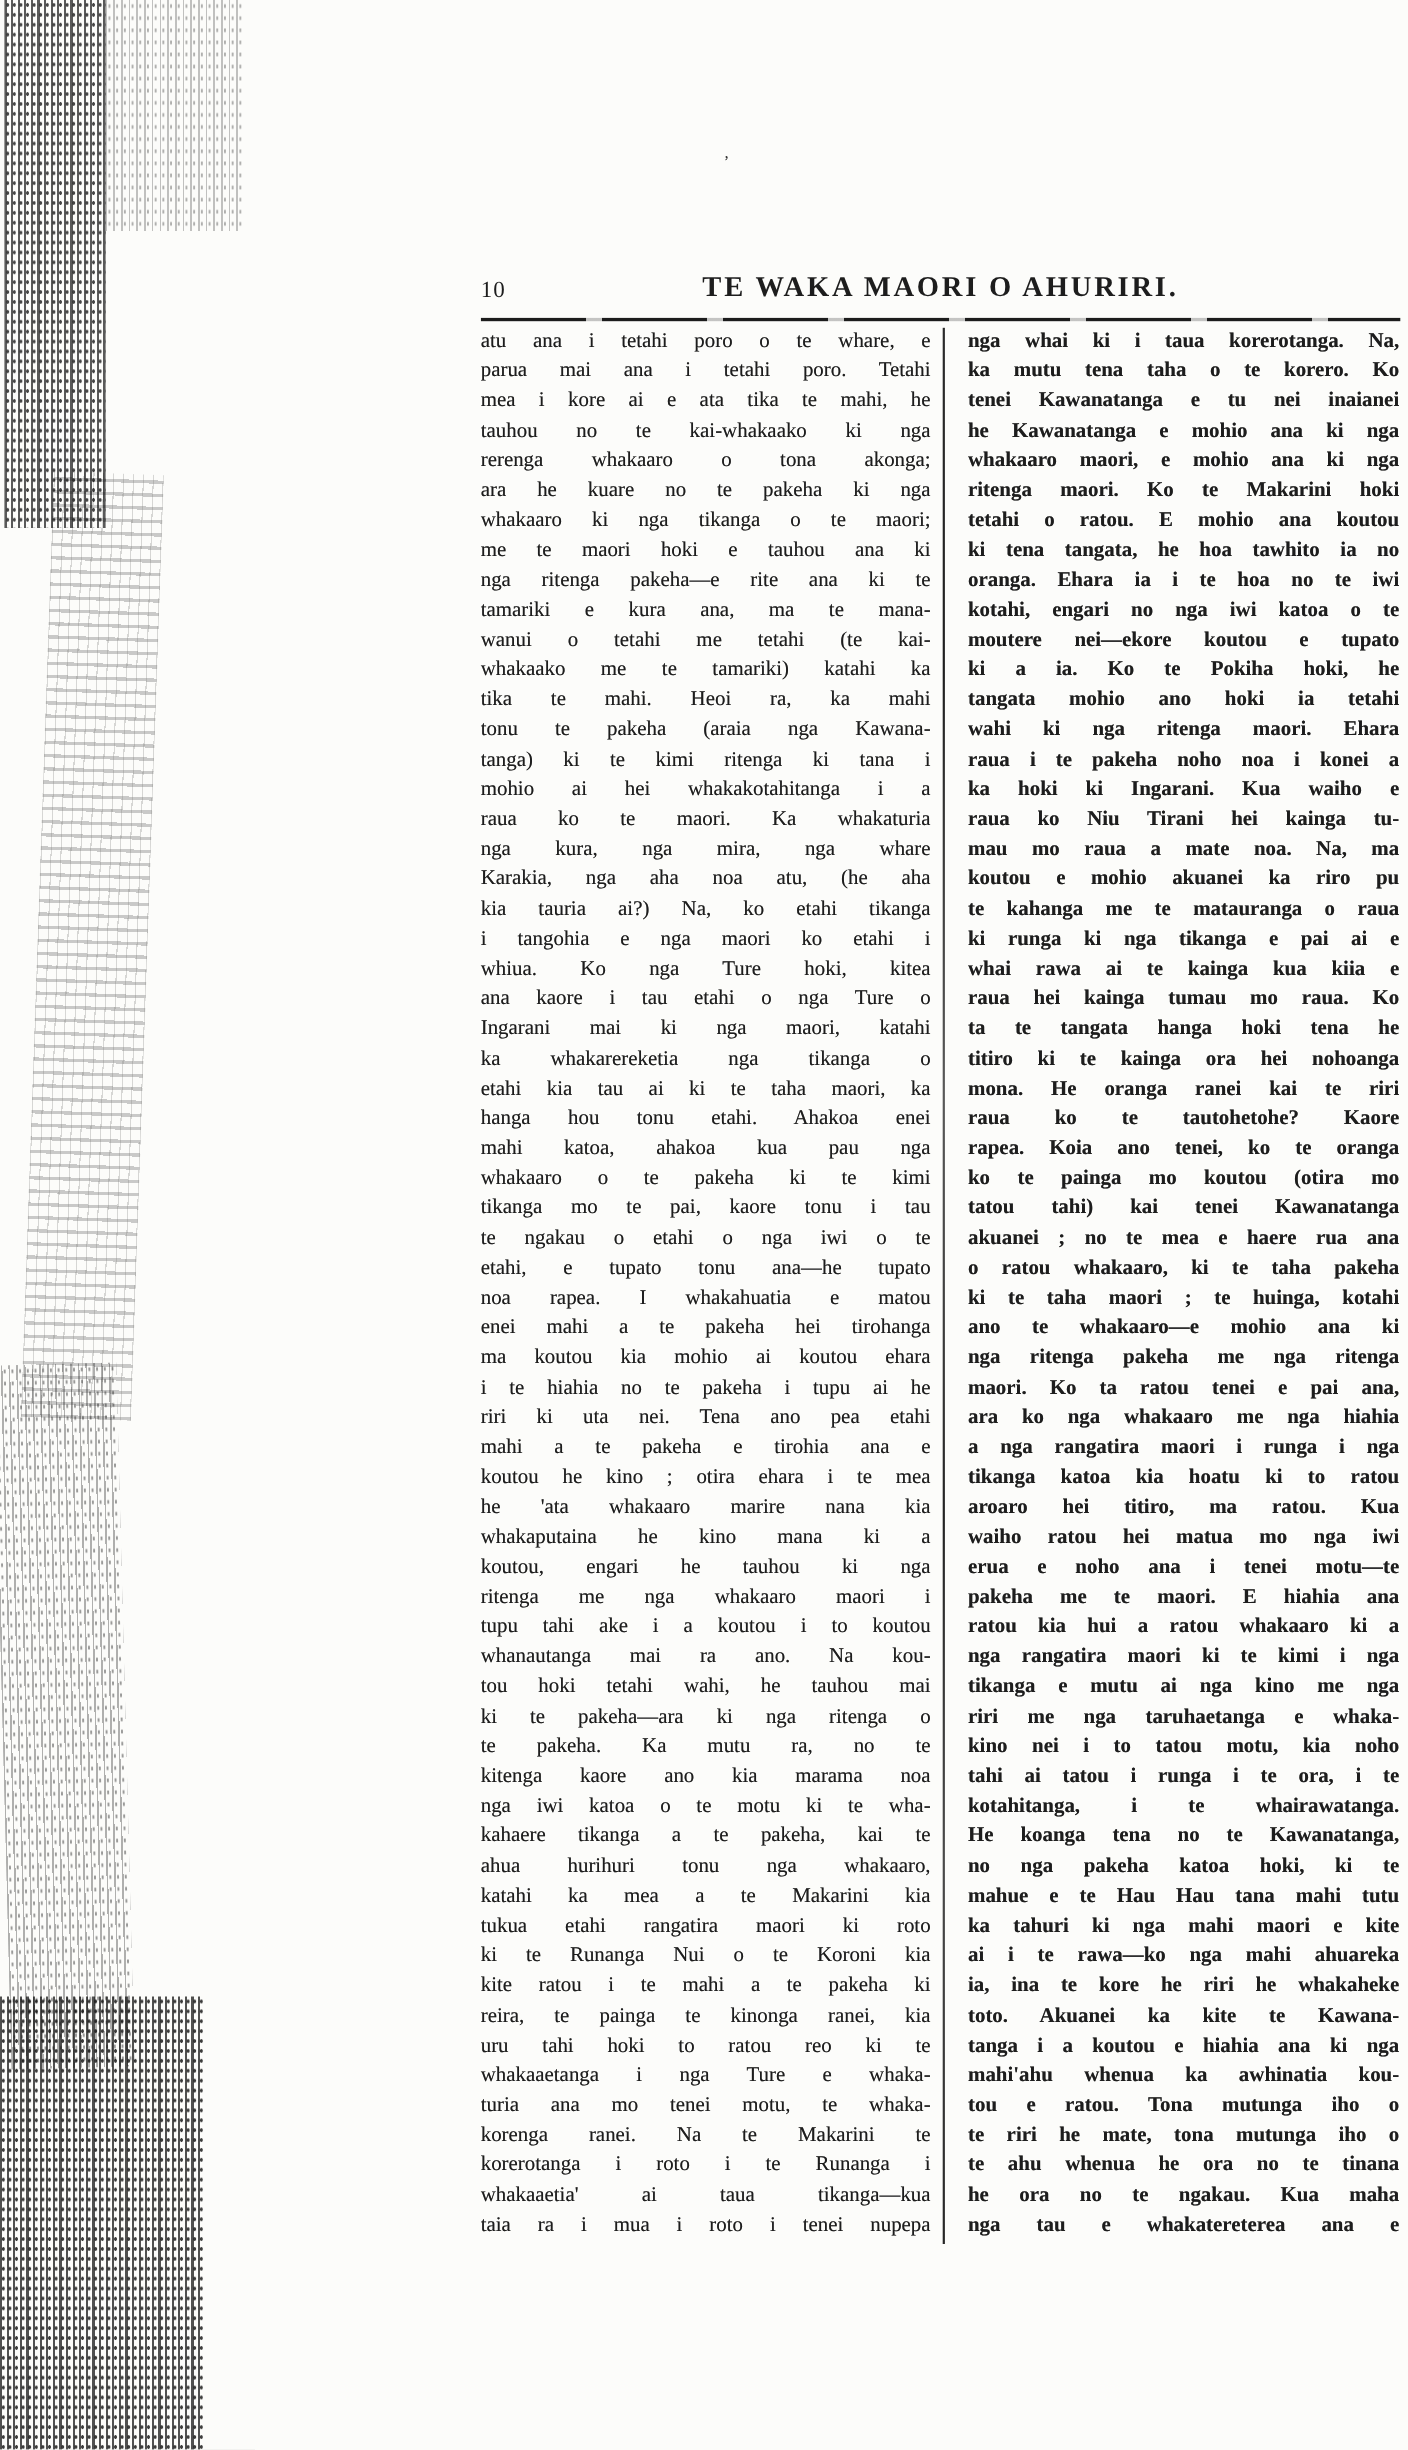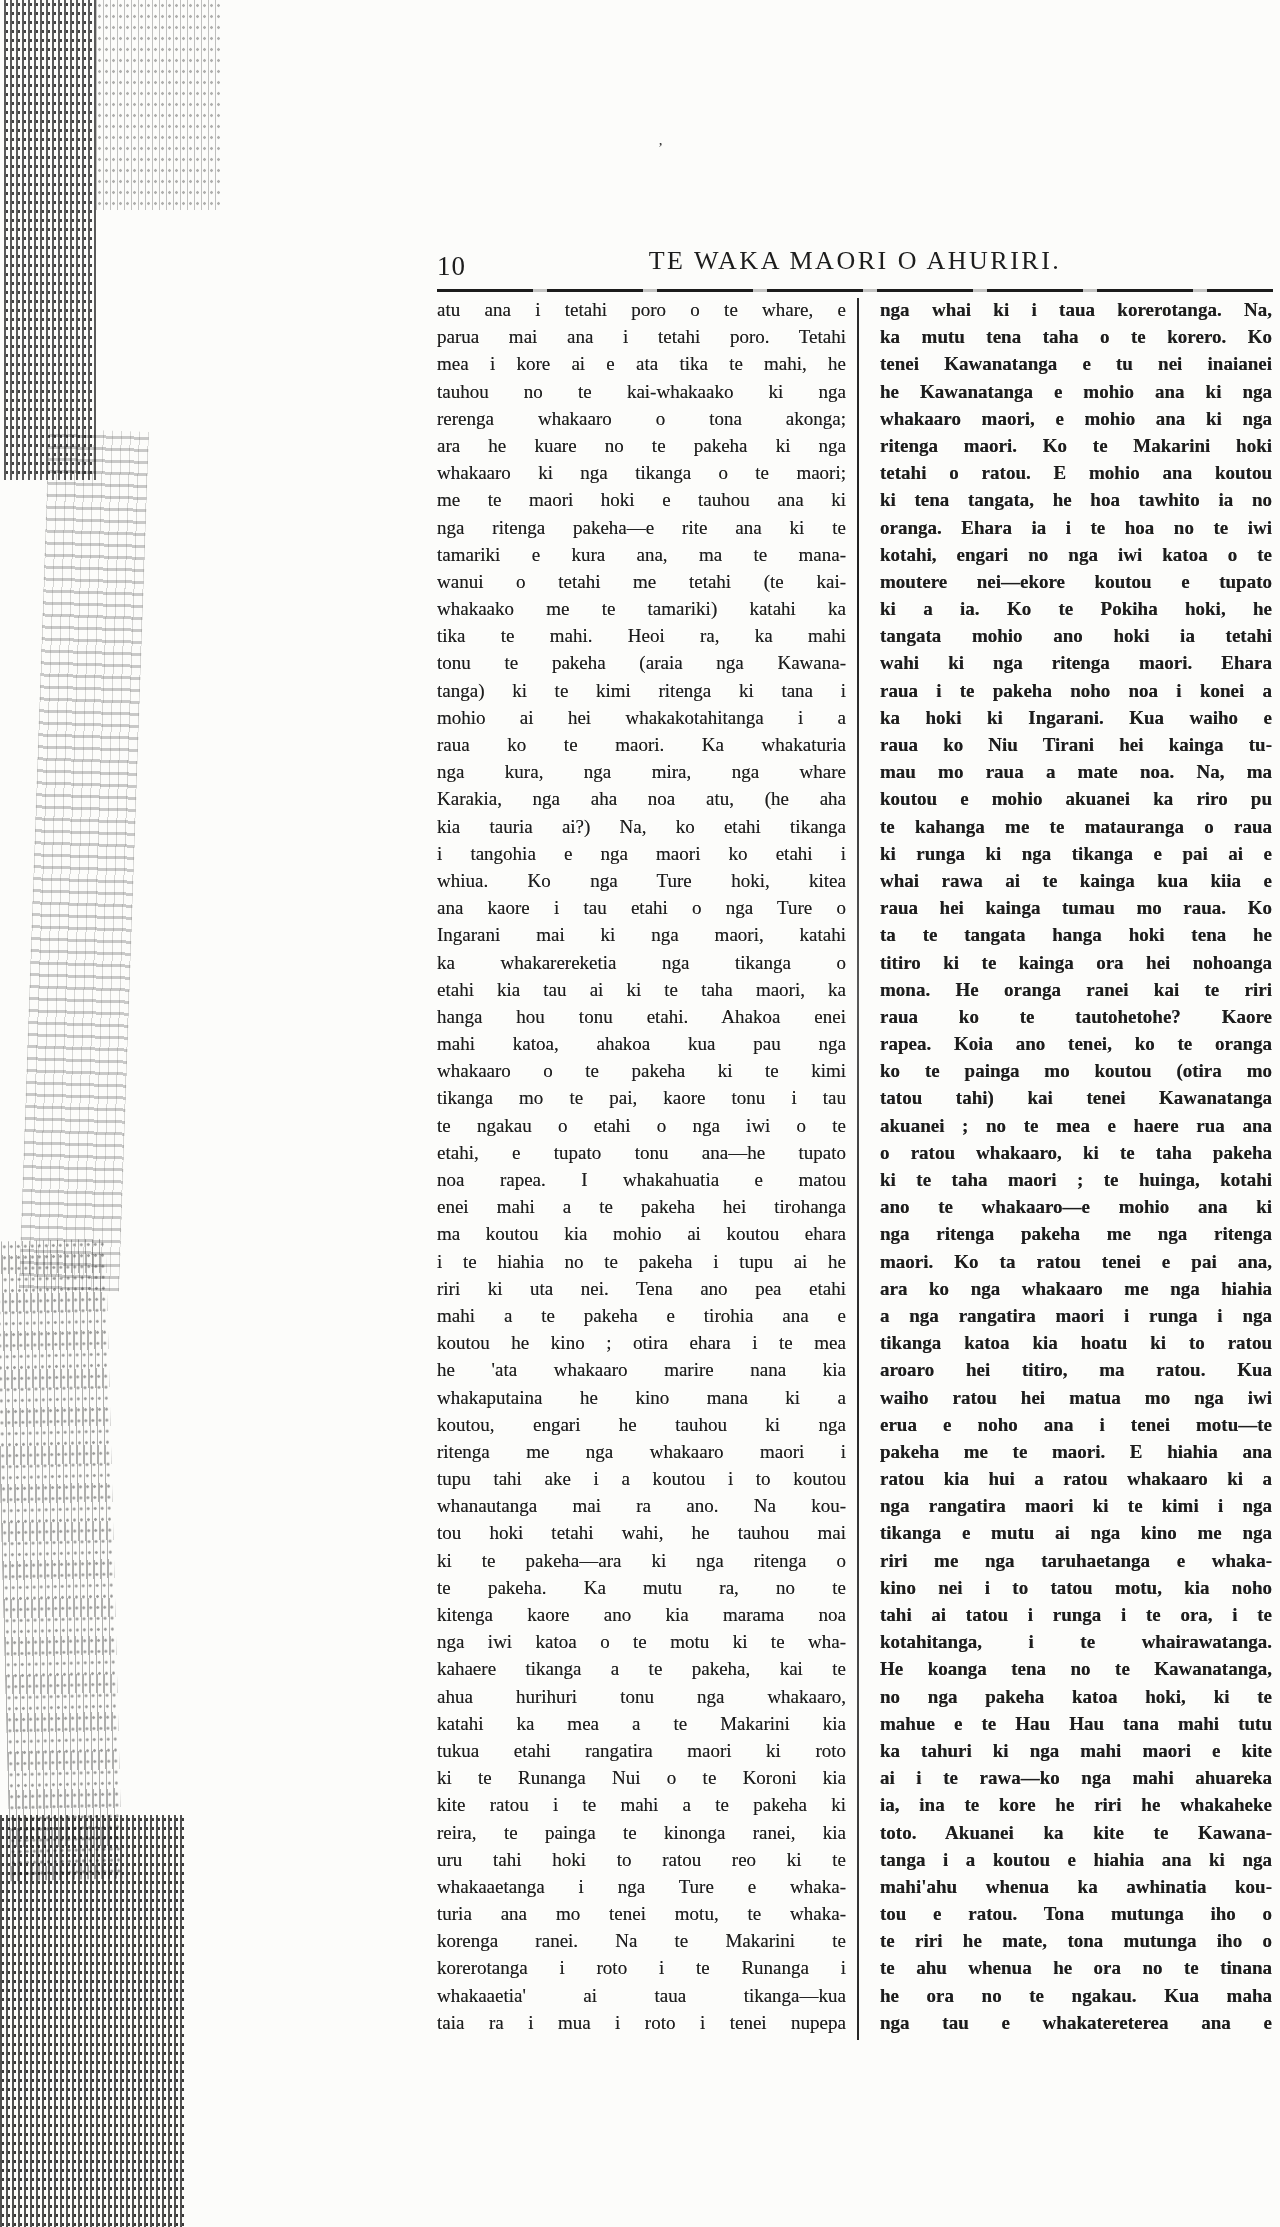--- a/index.html
+++ b/index.html
@@ -30,26 +30,27 @@
   }
   .n-top      { left:4px;   top:0;      width:92px;  height:480px; opacity:.85; }
   .n-top-wide { left:96px;  top:0;      width:125px; height:210px; opacity:.55; }
   .n-mid      { left:34px;  top:430px;  width:100px; height:860px; opacity:.5; transform:rotate(2deg); }
   .n-low      { left:2px;   top:1240px; width:112px; height:640px; opacity:.7; transform:rotate(-1.5deg); }
   .n-bottom   { left:0;     top:1815px; width:185px; height:412px; opacity:.9; }
 
   
   .page-num {
     position:absolute; left:437px; top:251px;
-    font-size:27px; letter-spacing:1px;
+    font-size:21px; letter-spacing:1px;
   }
   .masthead {
     position:absolute; left:437px; top:246px; width:836px;
     text-align:center; font-size:26px; letter-spacing:2.5px;
     white-space:nowrap;
+    font-weight:bold;
   }
   .speck { position:absolute; left:658px; top:140px; font-size:15px; color:#2a2a2a; }
   .rule {
     position:absolute; left:437px; top:289px; width:836px; height:3px;
     background:repeating-linear-gradient(90deg,
       #1c1c1c 0 96px, rgba(28,28,28,.25) 96px 110px);
   }
 
   
   .divider {

